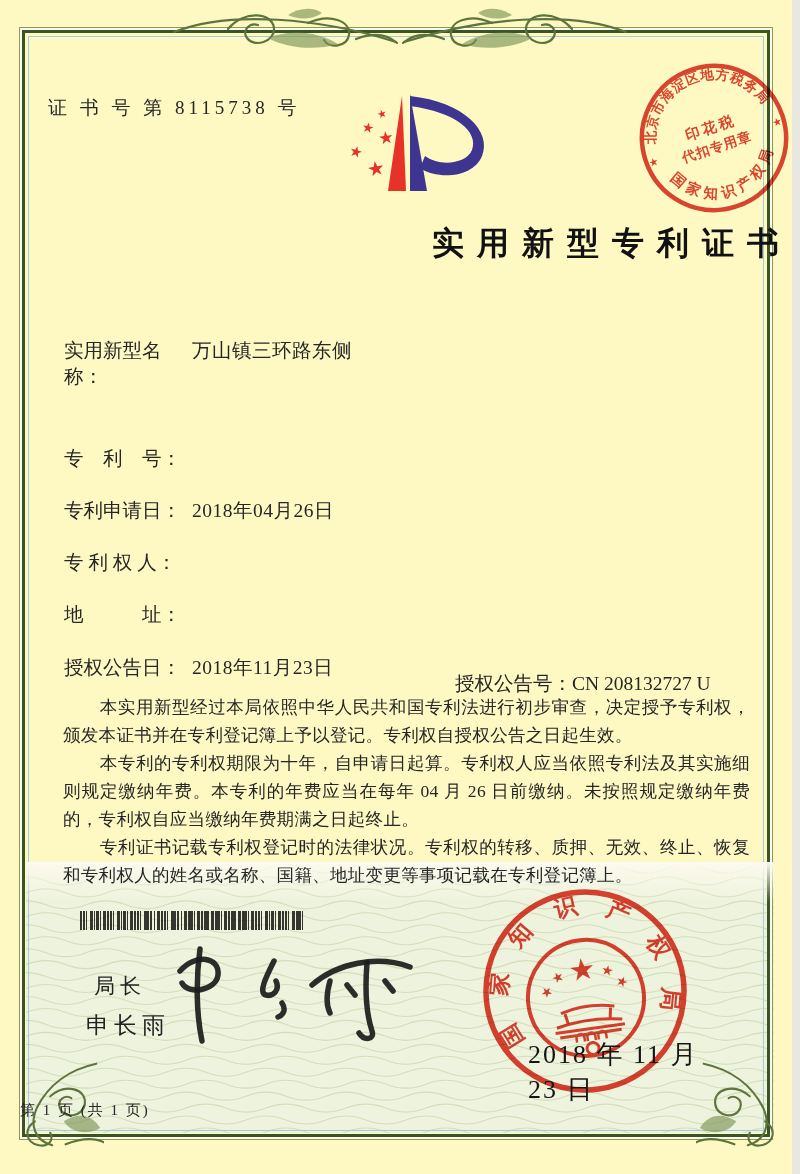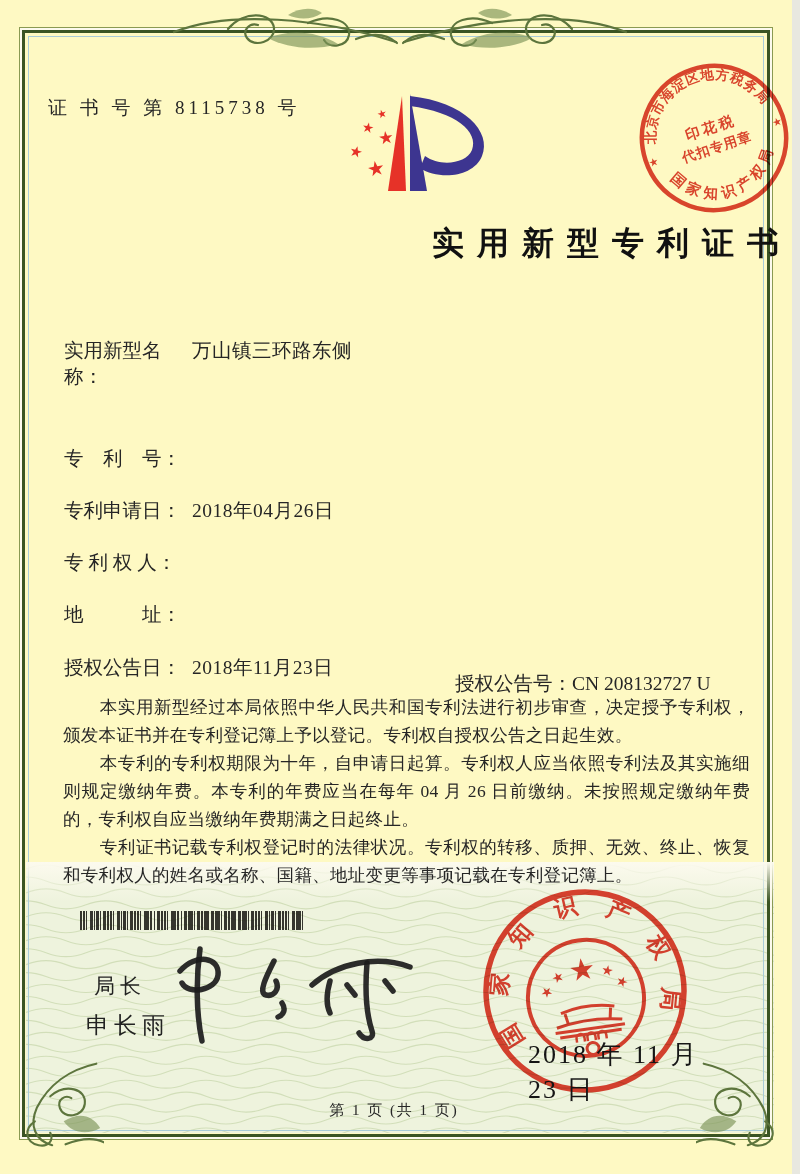--- a/index.html
+++ b/index.html
@@ -41,21 +41,21 @@
   .officer-name{position:absolute;left:86px;top:1010px;font-size:23px;letter-spacing:5px;z-index:3;
       font-family:"Liberation Sans","DejaVu Sans",sans-serif;color:#222;}
   .signature{position:absolute;left:162px;top:933px;width:270px;height:118px;z-index:4;}
   .sig{stroke:#1b1b1b;stroke-width:5.5;fill:none;stroke-linecap:round;stroke-linejoin:round;opacity:.92;}
   
   .taxseal{position:absolute;left:634px;top:56px;width:158px;height:164px;z-index:3;mix-blend-mode:multiply;}
   .bigseal{position:absolute;left:480px;top:886px;width:210px;height:210px;z-index:3;mix-blend-mode:multiply;}
   .sealtext{font-family:"Liberation Serif","DejaVu Serif",serif;font-weight:600;}
   .sealdate{position:absolute;left:528px;top:1037px;width:180px;font-size:26px;letter-spacing:2px;
         color:#151515;z-index:5;}
-  .footer{position:absolute;left:20px;right:24px;top:1101px;text-align:center;font-size:15px;
+  .footer{position:absolute;left:20px;right:24px;top:1101px;text-align:left;font-size:15px;
         letter-spacing:2px;z-index:3;}
   .logo{position:absolute;left:330px;top:70px;width:170px;height:138px;}
   .z{z-index:3;}
 </style>
 </head>
 <body>
 
 <div class="page">
 
   <div class="greenzone">

